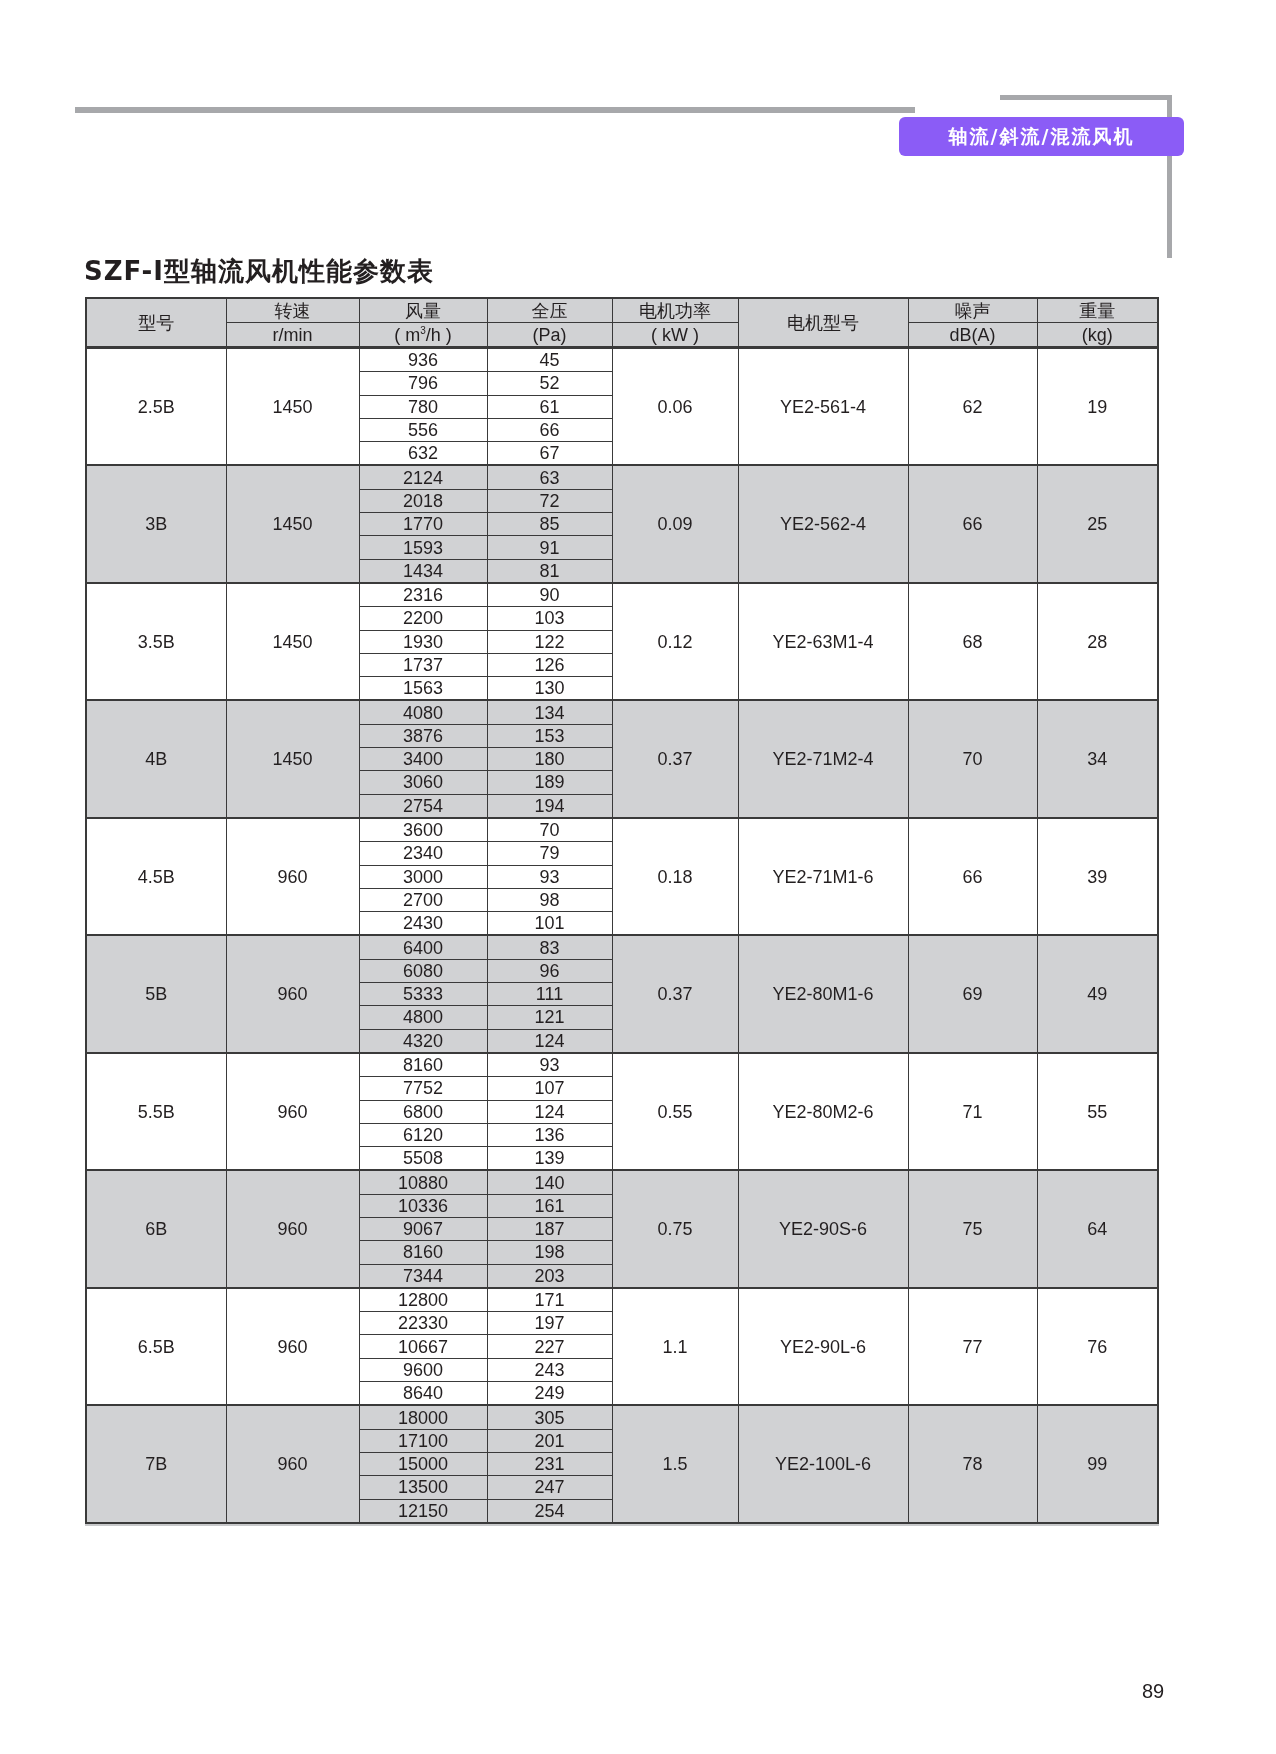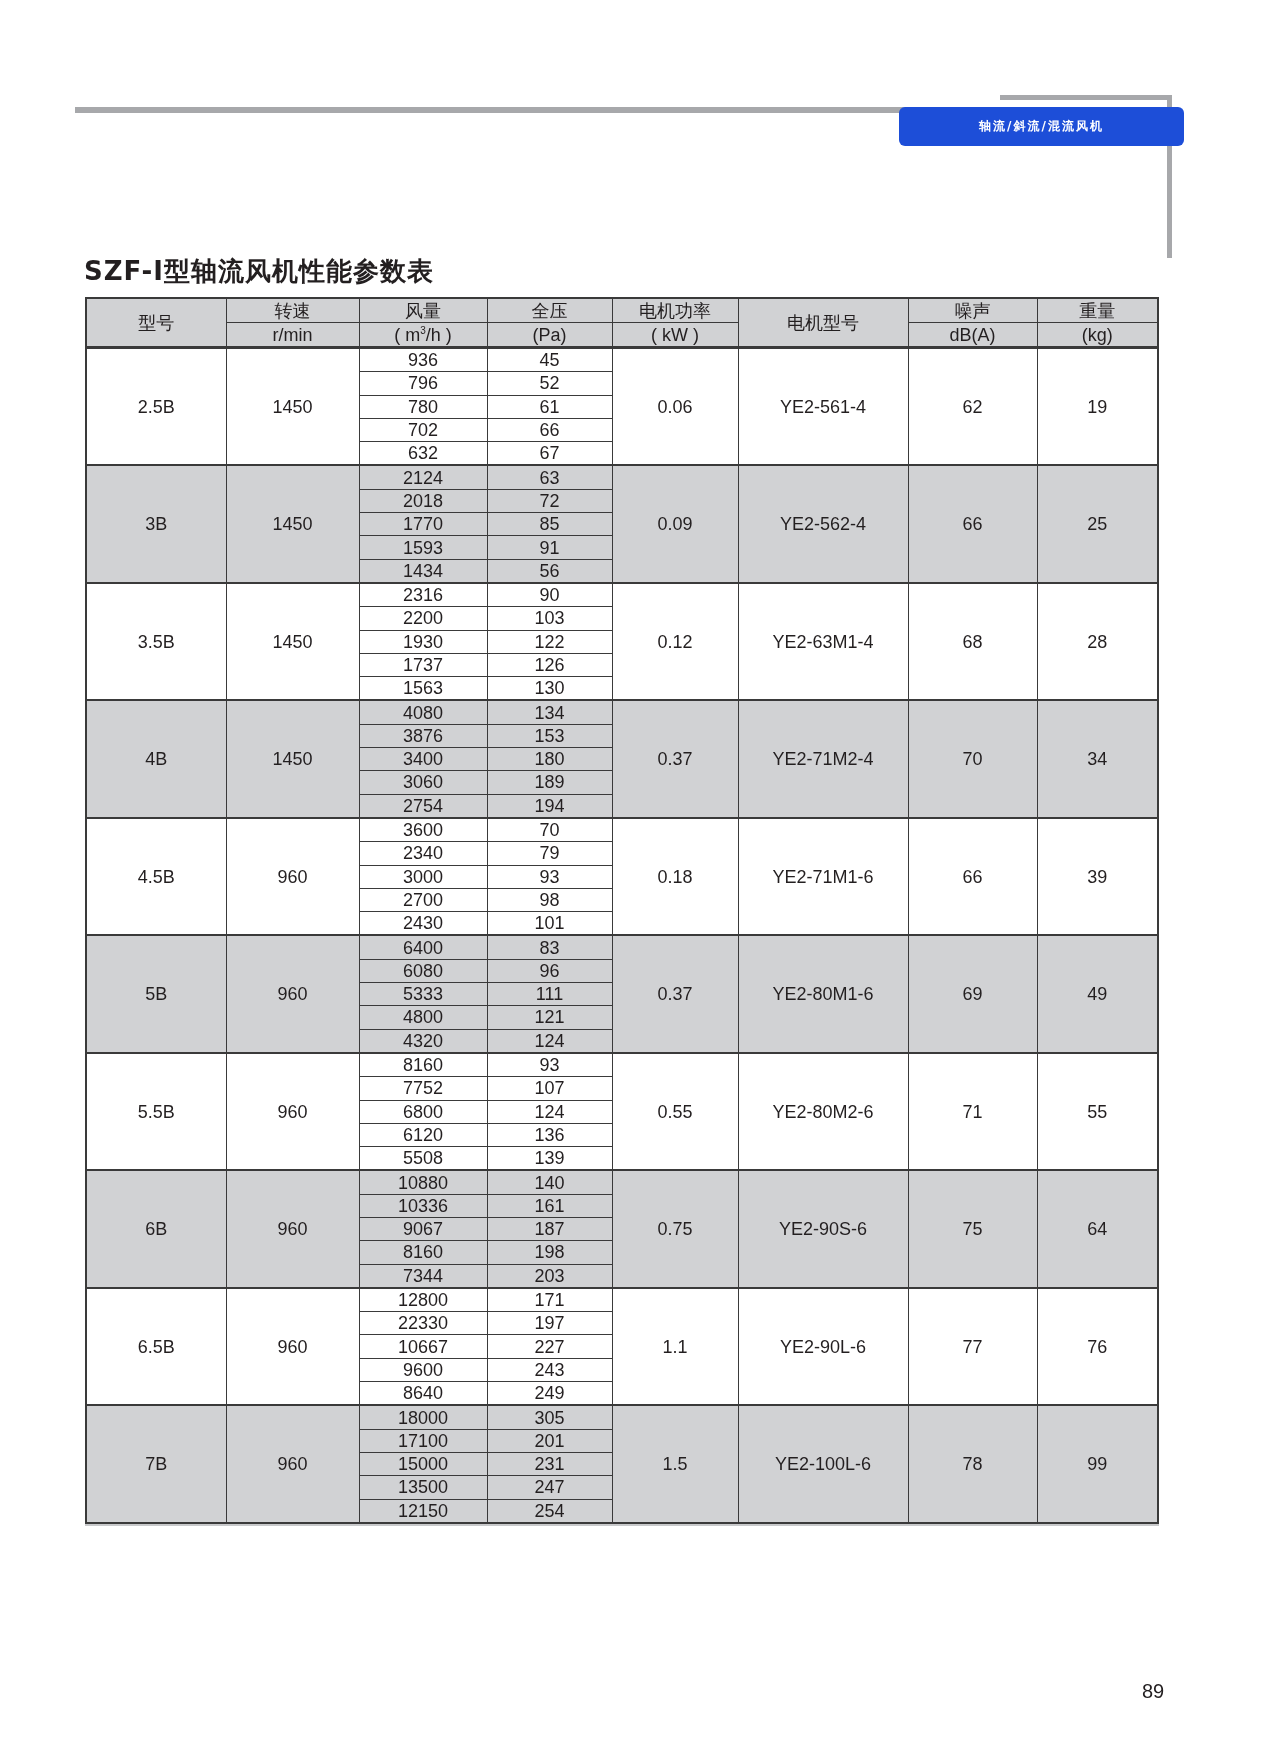--- a/index.html
+++ b/index.html
@@ -13,23 +13,23 @@
   }
   .right-rule-top {
     position: absolute; left: 1000px; top: 95px; width: 172px; height: 5px;
     background: #a7a8ab;
   }
   .right-rule-vert {
     position: absolute; left: 1167px; top: 95px; width: 5px; height: 163px;
     background: #a7a8ab;
   }
   .section-badge {
-    position: absolute; left: 899px; top: 107px; width: 285px; height: 39px;
-    background: #1d4ed8; border-radius: 6px;
-    color: #ffffff; font-weight: bold; font-size: 12px; letter-spacing: 2px;
+    position: absolute; left: 899px; top: 117px; width: 285px; height: 39px;
+    background: #8b5cf6; border-radius: 6px;
+    color: #ffffff; font-weight: bold; font-size: 19px; letter-spacing: 2px;
     display: flex; align-items: center; justify-content: center;
     font-family: "DejaVu Sans", sans-serif;
   }
   .page-title {
     position: absolute; left: 84px; top: 254px;
     font-size: 26px; font-weight: bold; letter-spacing: 1px;
     font-family: "DejaVu Sans", sans-serif; color: #231f20;
   }
   table.spec {
     position: absolute; left: 85px; top: 297px;
@@ -111,21 +111,21 @@
       </tr>
       <tr>
         <td>796</td>
         <td>52</td>
       </tr>
       <tr>
         <td>780</td>
         <td>61</td>
       </tr>
       <tr>
-        <td>702</td>
+        <td>556</td>
         <td>66</td>
       </tr>
       <tr style="border-bottom: 2px solid rgb(58, 58, 58);">
         <td>632</td>
         <td>67</td>
       </tr>
       <tr class="shade">
         <td rowspan="5">3B</td>
         <td rowspan="5">1450</td>
         <td>2124</td>
@@ -142,21 +142,21 @@
       <tr class="shade">
         <td>1770</td>
         <td>85</td>
       </tr>
       <tr class="shade">
         <td>1593</td>
         <td>91</td>
       </tr>
       <tr class="shade" style="border-bottom: 2px solid rgb(58, 58, 58);">
         <td>1434</td>
-        <td>56</td>
+        <td>81</td>
       </tr>
       <tr>
         <td rowspan="5">3.5B</td>
         <td rowspan="5">1450</td>
         <td>2316</td>
         <td>90</td>
         <td rowspan="5">0.12</td>
         <td rowspan="5">YE2-63M1-4</td>
         <td rowspan="5">68</td>
         <td rowspan="5">28</td>

